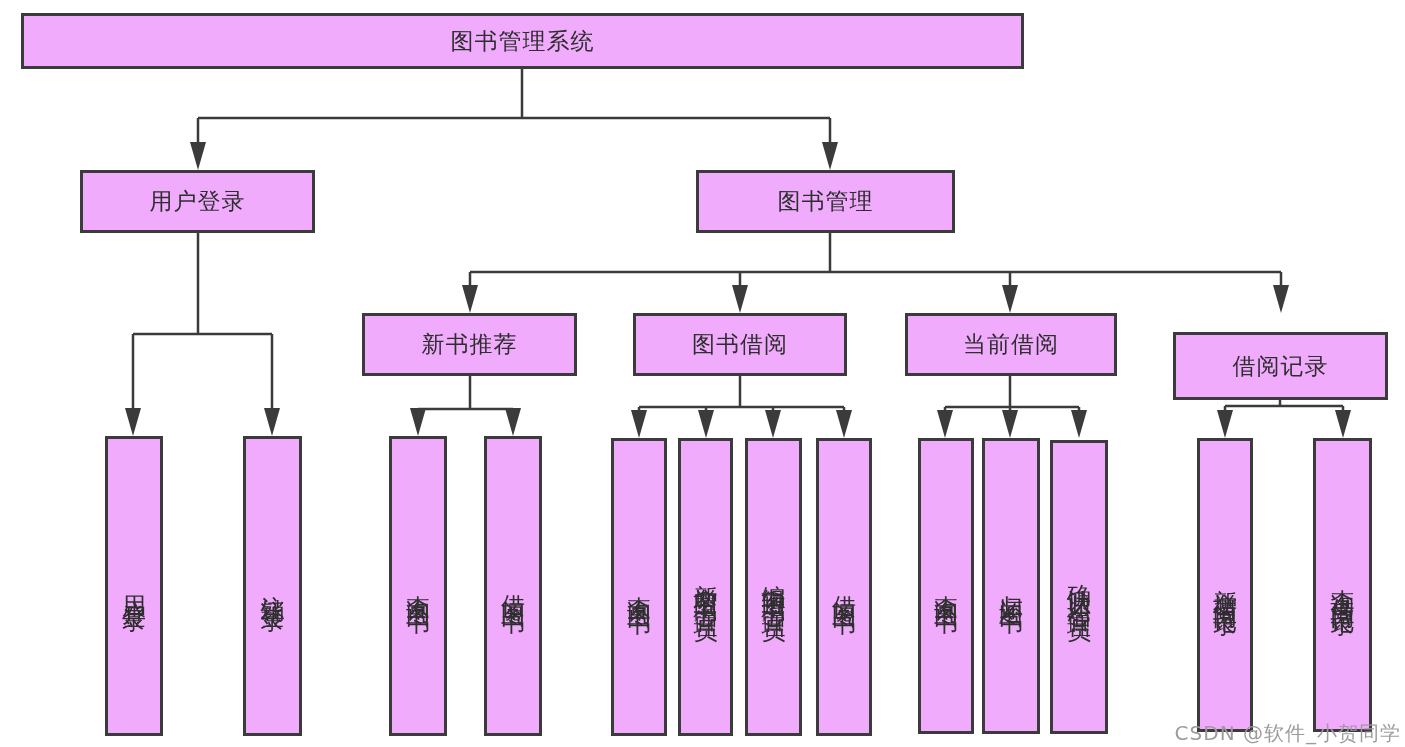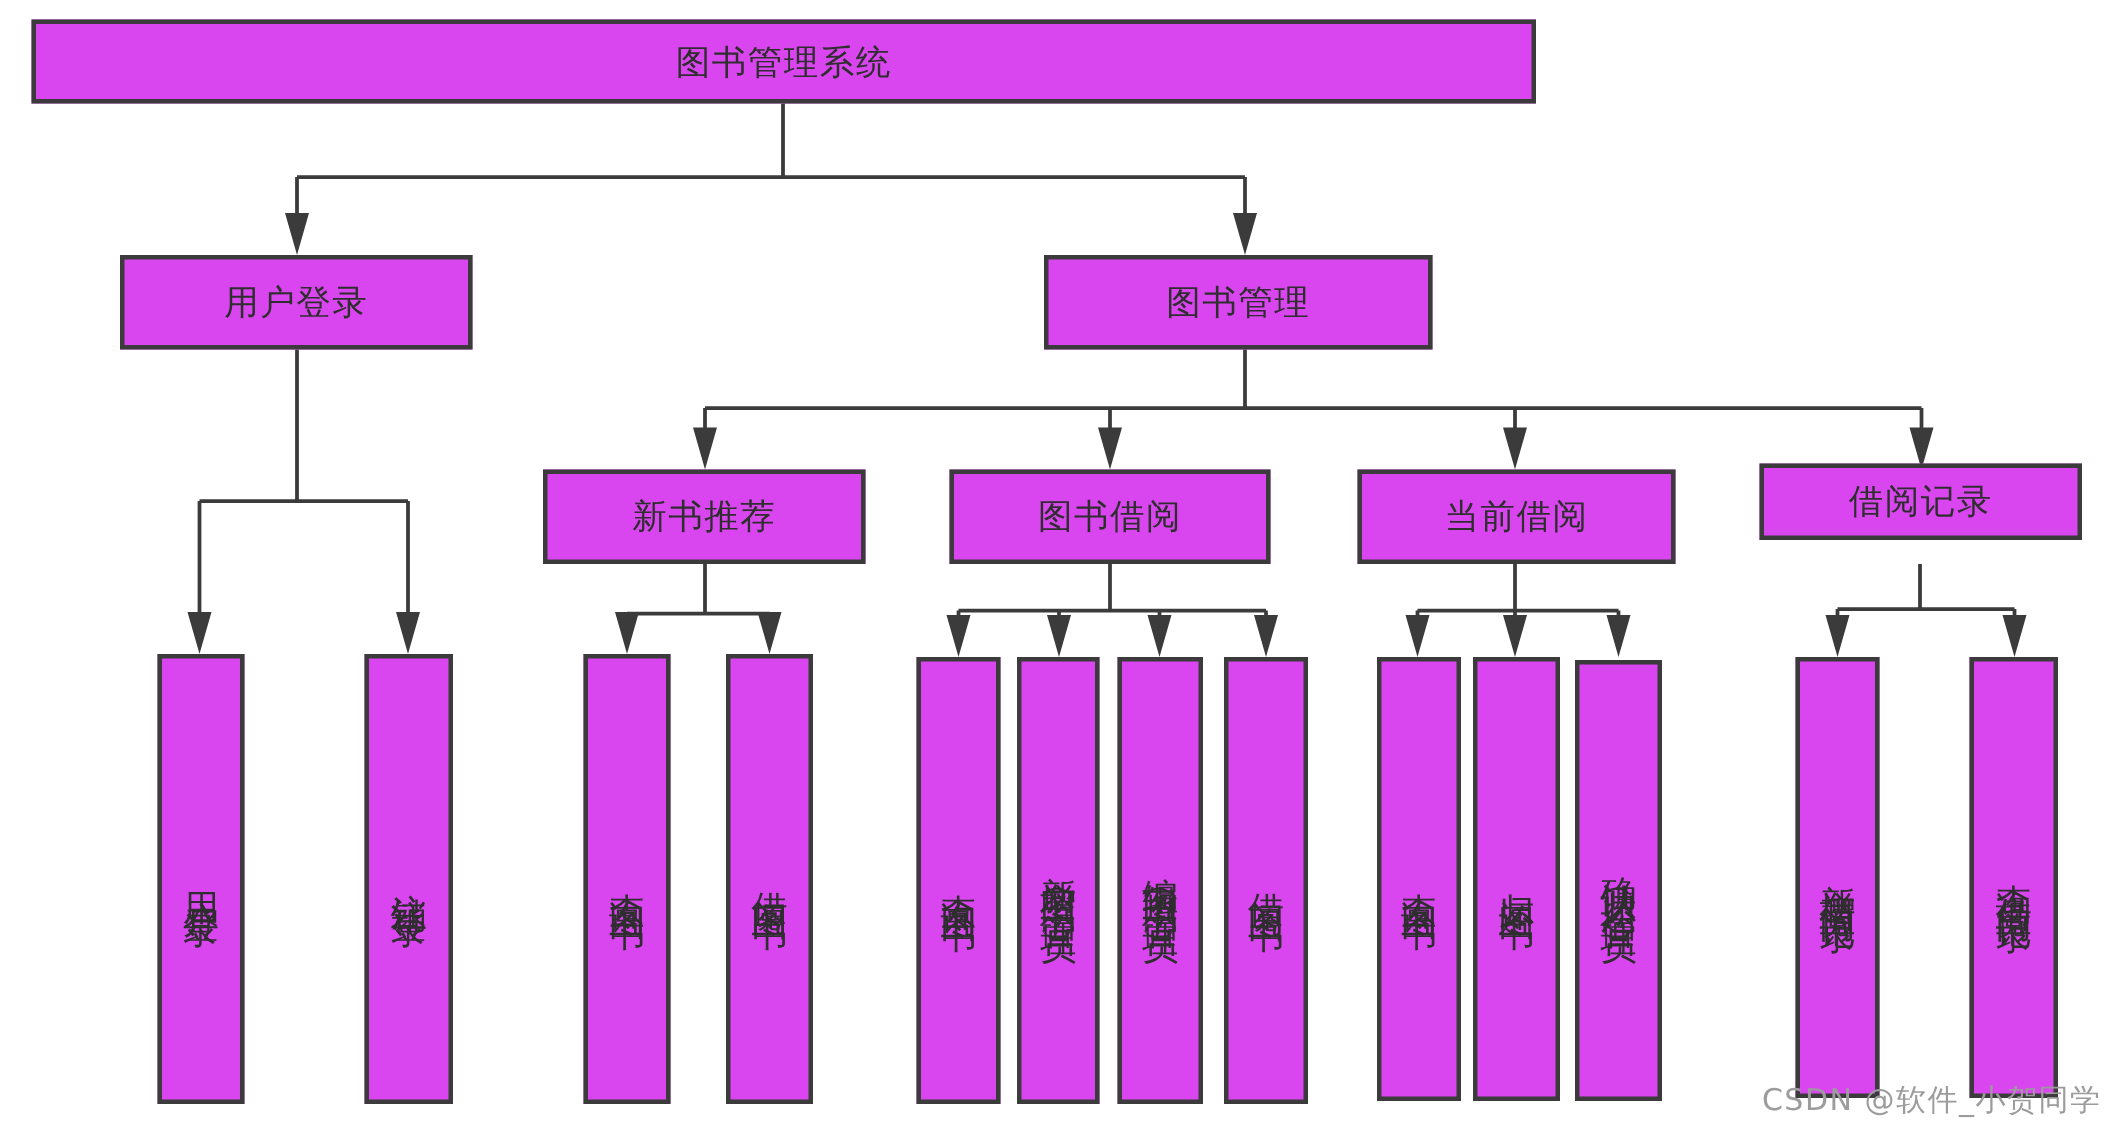--- a/index.html
+++ b/index.html
@@ -16,21 +16,21 @@
     font-family:"DejaVu Sans","Liberation Sans",sans-serif;
     overflow:hidden;
   }
   .connectors{position:absolute;left:0;top:0;z-index:1;}
   .connectors path.l{stroke:var(--line);stroke-width:2.5;fill:none;}
   .connectors path.a{fill:var(--line);stroke:none;}
   .box{
     position:absolute;
     box-sizing:border-box;
     border:3px solid var(--line);
-    background:#d946ef;
+    background:#f0abfc;
     display:flex;align-items:center;justify-content:center;
     color:var(--text);
     z-index:2;
   }
   .h{font-size:23px;letter-spacing:1px;white-space:nowrap;}
   .v{
     writing-mode:vertical-rl;
     text-orientation:mixed;
     font-size:24px;
     letter-spacing:5px;
@@ -92,21 +92,21 @@
   </svg>
 
   <div class="box h" style="left:21px;top:13px;width:1003px;height:56px">图书管理系统</div>
 
   <div class="box h" style="left:80px;top:170px;width:235px;height:63px">用户登录</div>
   <div class="box h" style="left:696px;top:170px;width:259px;height:63px">图书管理</div>
 
   <div class="box h" style="left:633px;top:313px;width:214px;height:63px">图书借阅</div>
   <div class="box h" style="left:362px;top:313px;width:215px;height:63px">新书推荐</div>
   <div class="box h" style="left:905px;top:313px;width:212px;height:63px">当前借阅</div>
-  <div class="box h" style="left:1173px;top:309px;width:215px;height:51px">借阅记录</div>
+  <div class="box h" style="left:1173px;top:332px;width:215px;height:68px">借阅记录</div>
 
   <div class="box v" style="left:105px;top:436px;width:58px;height:300px">用户登录</div>
   <div class="box v" style="left:243px;top:436px;width:59px;height:300px">注销登录</div>
 
   <div class="box v" style="left:389px;top:436px;width:58px;height:300px">查询图书</div>
   <div class="box v" style="left:484px;top:436px;width:58px;height:300px">借阅图书</div>
 
   <div class="box v" style="left:611px;top:438px;width:56px;height:298px">查询图书</div>
   <div class="box v" style="left:678px;top:438px;width:55px;height:298px">新增图书（管理员）</div>
   <div class="box v" style="left:745px;top:438px;width:57px;height:298px">编辑图书（管理员）</div>

